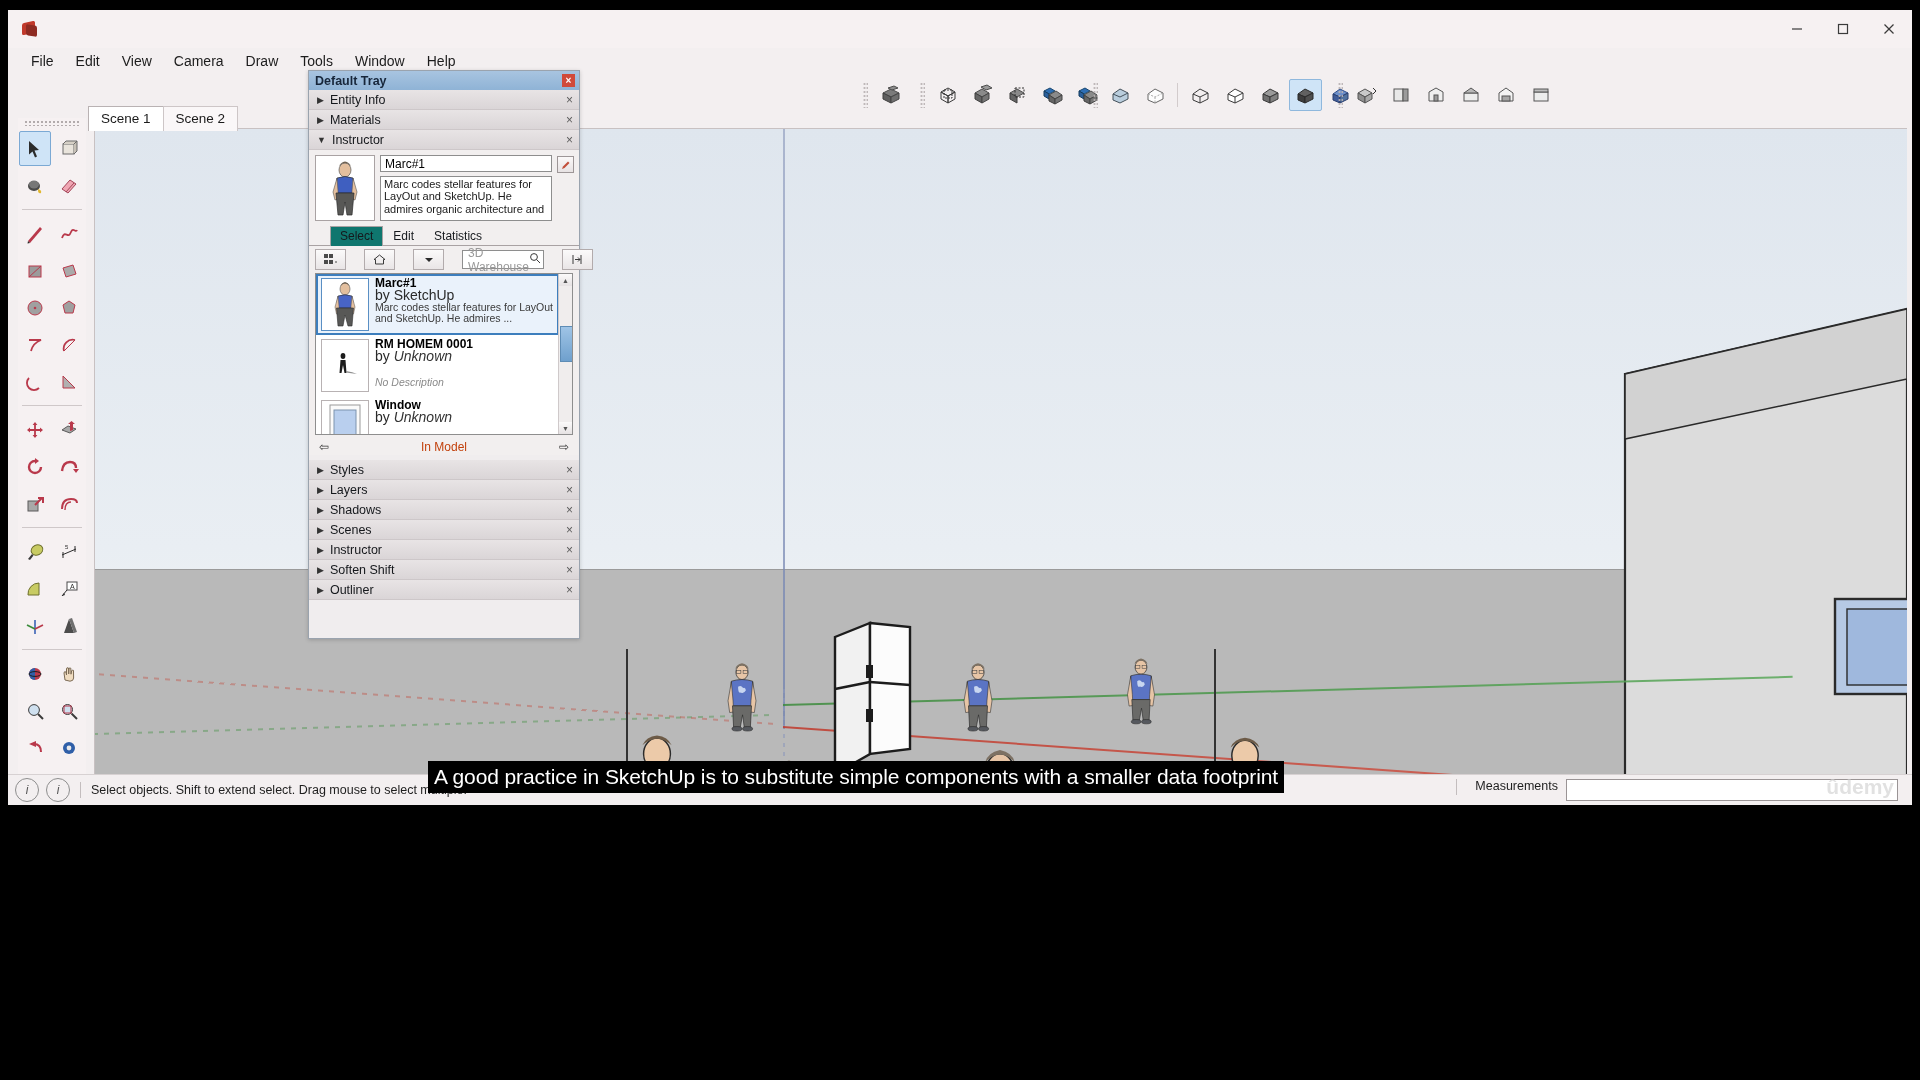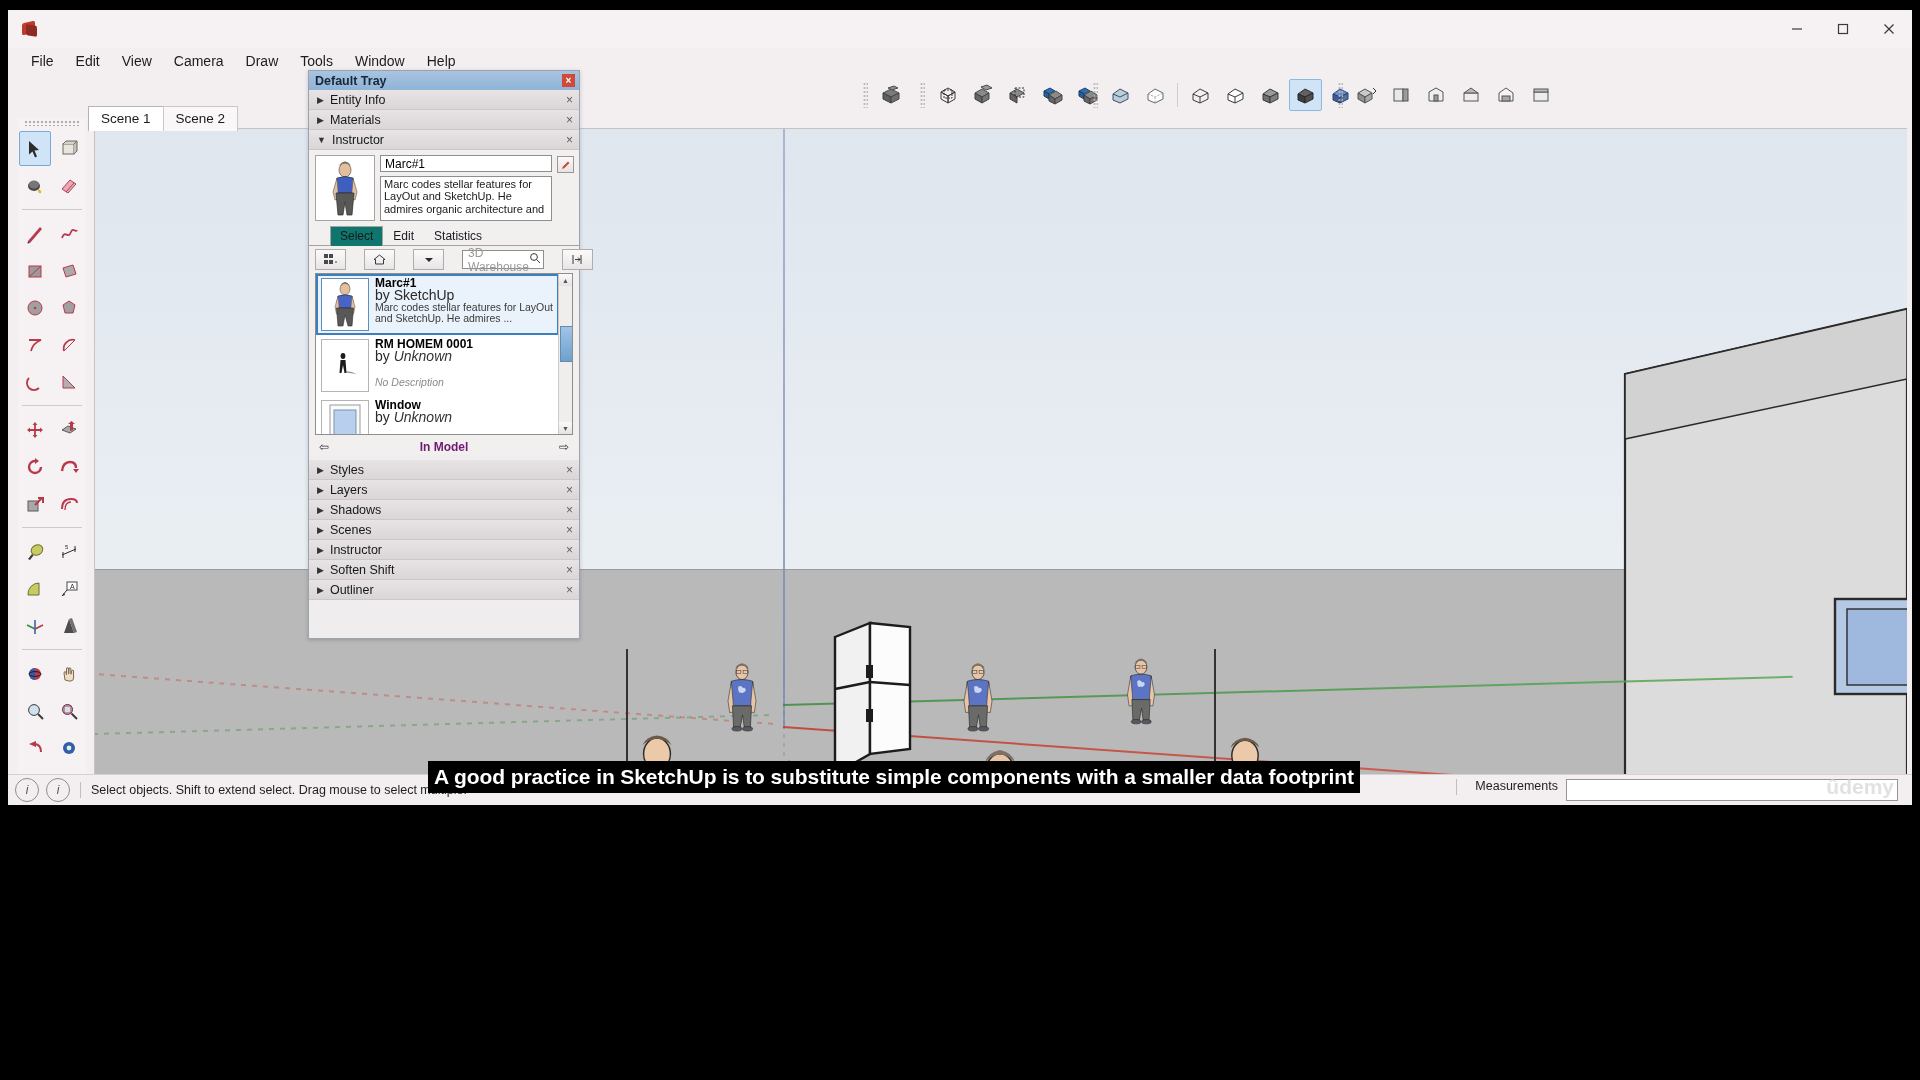--- a/index.html
+++ b/index.html
@@ -389,21 +389,21 @@
     border:1px solid #5e8cb5;
   }
 
   .inmodel-row {
     display: flex; align-items: center;
     margin: 3px 6px 5px 6px;
     height: 17px;
     font-size: 12px;
   }
   .inmodel-row .lft, .inmodel-row .rgt { width: 18px; text-align:center; color:#333; }
-  .inmodel-row .mid { flex:1; text-align:center; color:#701a75;font-weight:bold; }
+  .inmodel-row .mid { flex:1; text-align:center; color:#c2410c; }
 
   
   .statusbar {
     position: absolute; left: 0; bottom: 0;
     width: 100%; height: 30px;
     background: #f3eff0;
     display: flex; align-items: center;
     border-top: 1px solid #d7d1d2;
   }
   .sb-ic {
@@ -423,21 +423,21 @@
     border: 1px solid #9a9495; background: #fff;
   }
 
   
   .subtitle {
     position: absolute;
     left: 420px; bottom: 12px;
     background: #000;
     color: #fff;
     font-size: 21px;
-    font-weight: 700;
+    font-weight: 400;
     padding: 4px 6px;
     white-space: nowrap;
     z-index: 60;
     letter-spacing: -0.1px;
   }
 
   
   .wm-rrcg {
     position: absolute;
     left: 855px; bottom: 28px;

